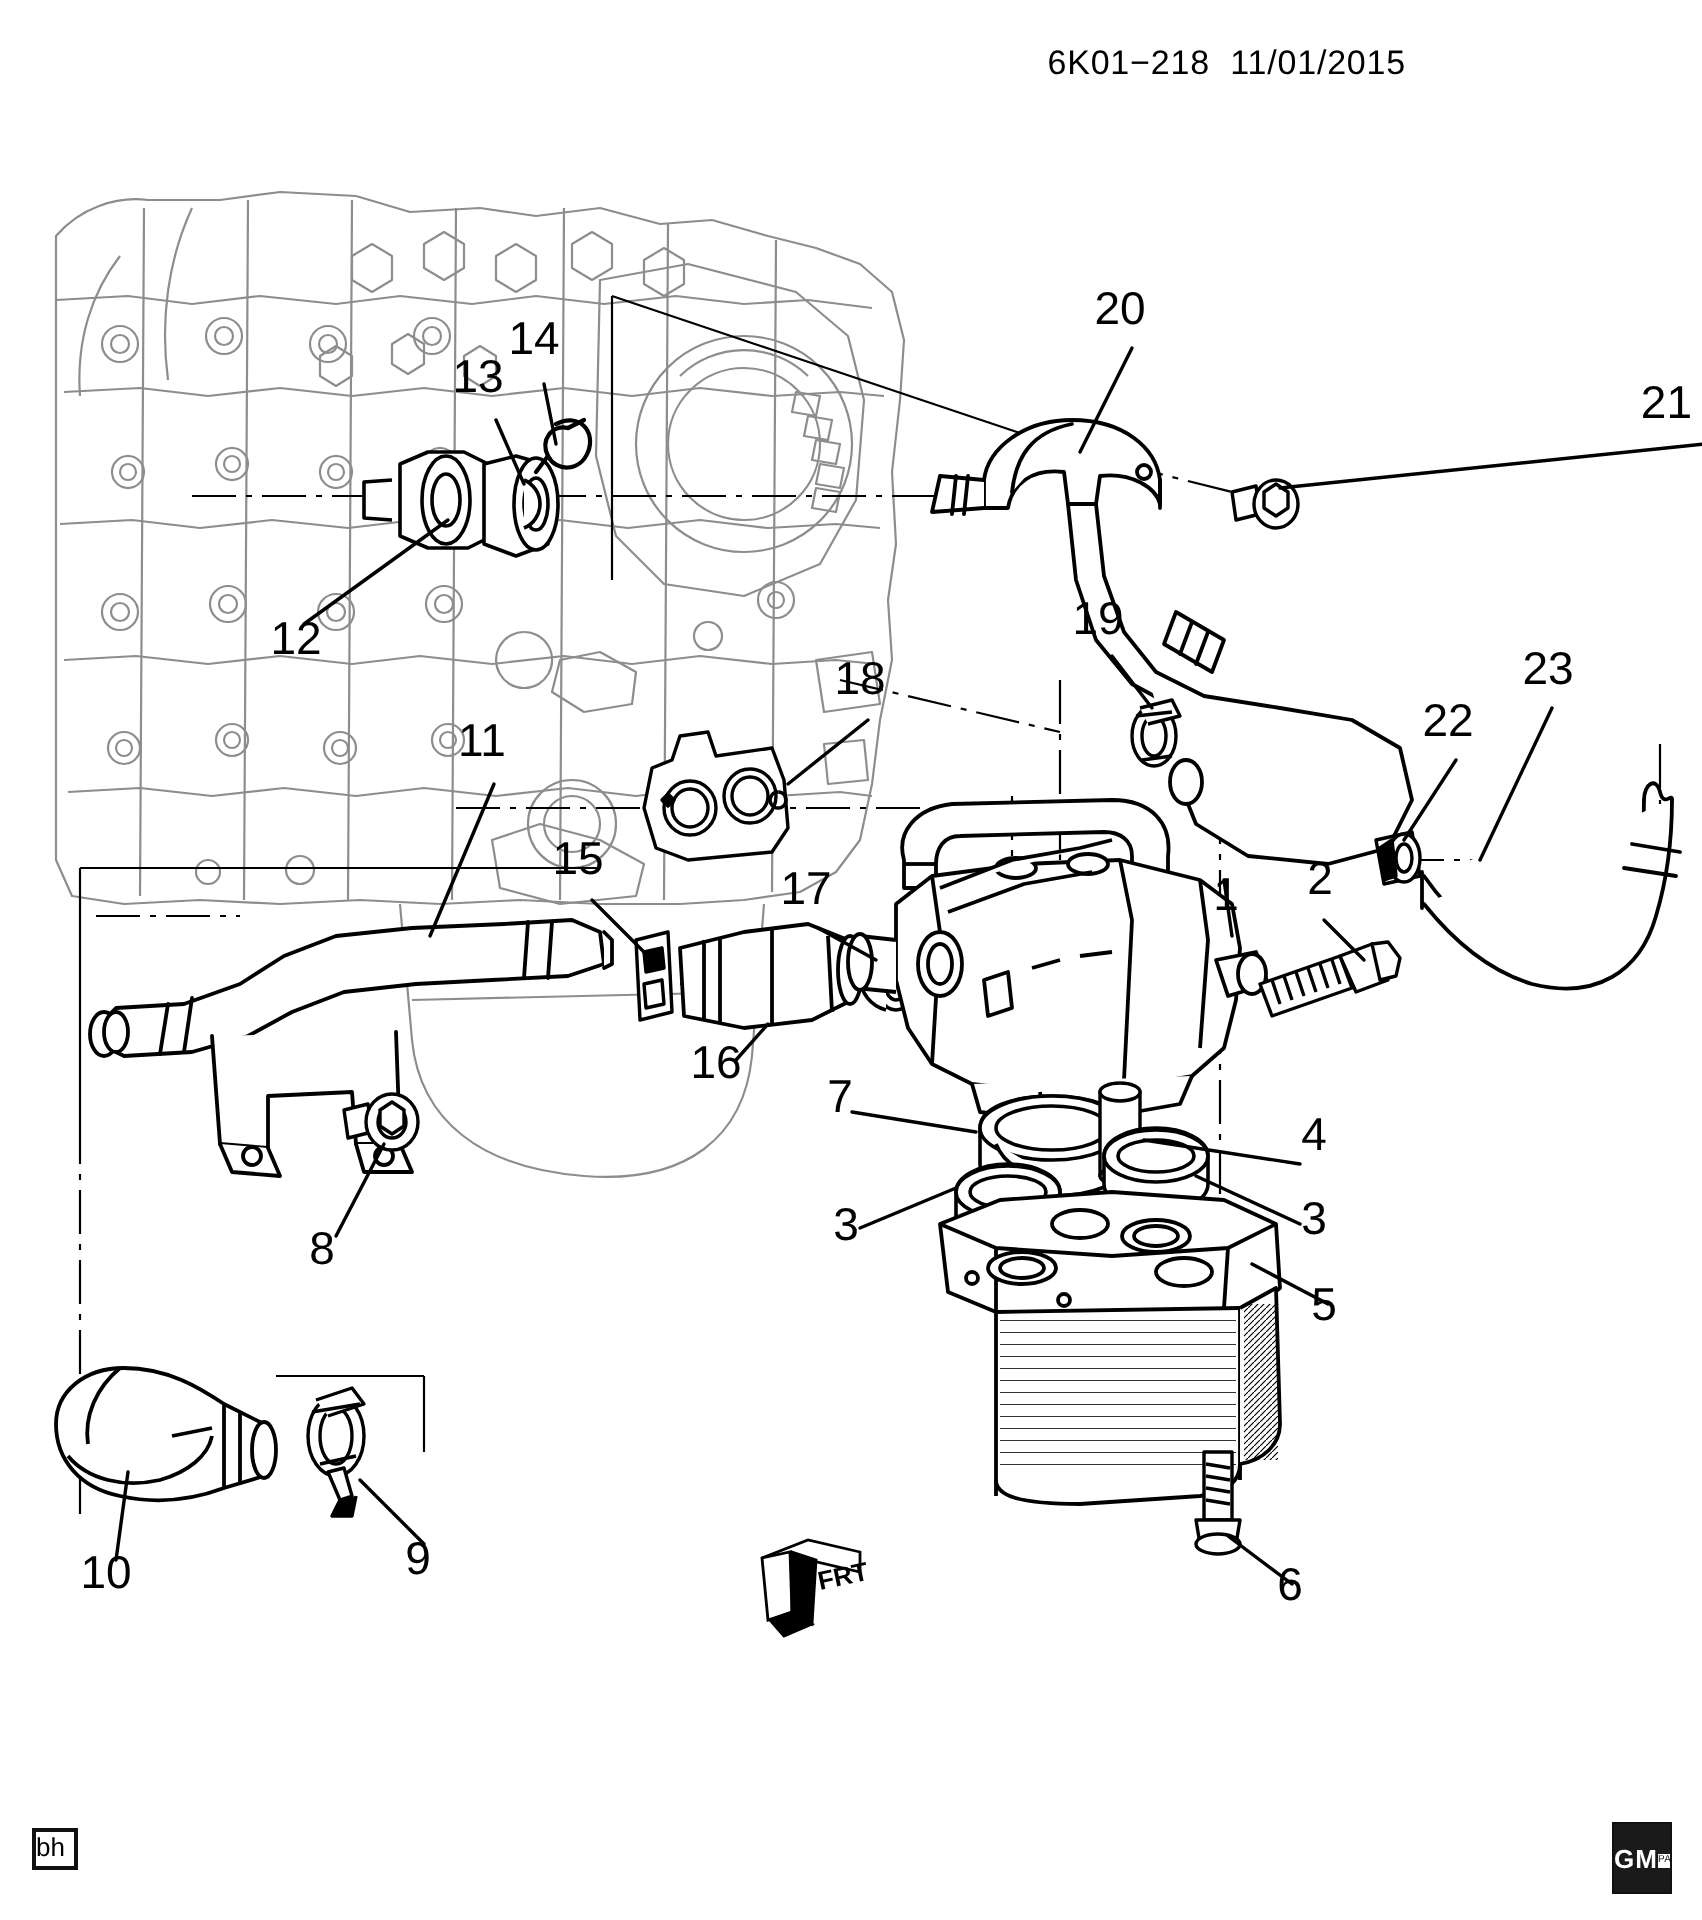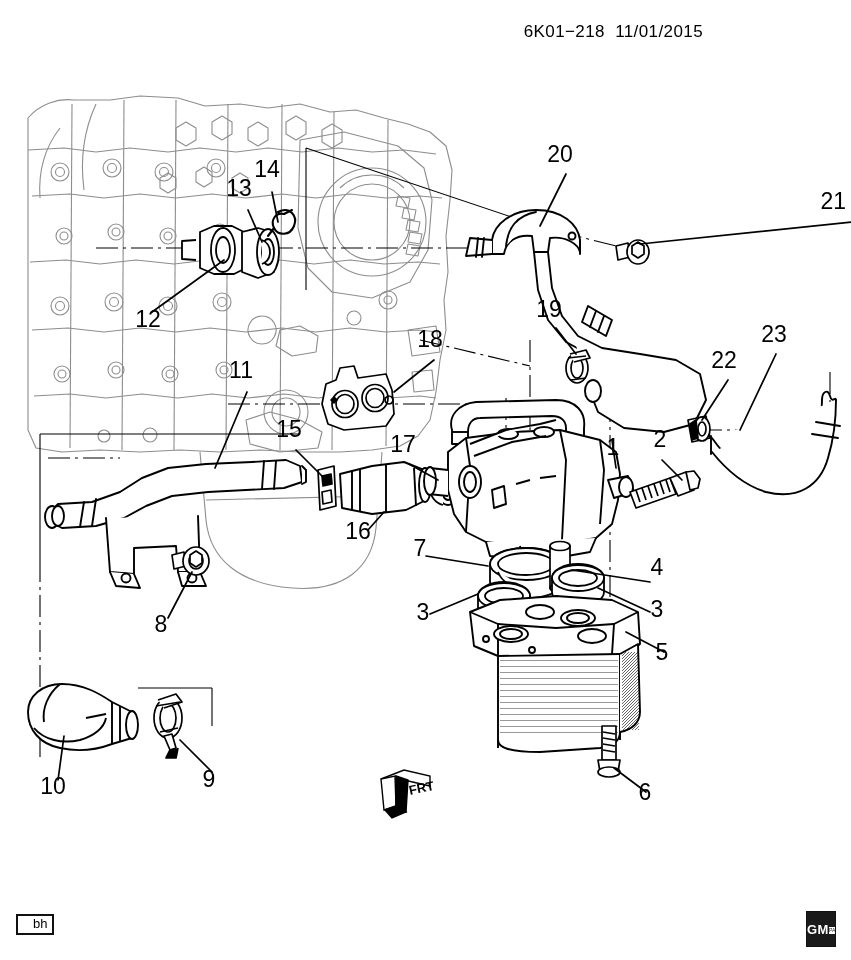--- a/index.html
+++ b/index.html
@@ -1,21 +1,21 @@
 <!DOCTYPE html>
 <html><head>
 <meta charset="utf-8">
 <style>
   html,body{margin:0;padding:0;background:#ffffff;}
   body{width:851px;height:960px;position:relative;overflow:hidden;
        font-family:"Liberation Sans","DejaVu Sans",sans-serif;color:#000;}
   #sheet{position:absolute;left:0;top:0;width:721px;height:960px;border-radius:15px;}
   #hdr{position:absolute;right:18px;top:22px;font-size:17px;letter-spacing:.4px;white-space:pre;}
   #bh{position:absolute;left:16px;top:914px;border:2px solid #111;background:#fff;
-      padding:1px 5px 2px 15px;font-size:13px;line-height:14px;}
+      padding:1px 5px 2px 0;font-size:13px;line-height:14px;}
   #gm{position:absolute;left:806px;top:911px;width:28px;height:34px;background:#1a1a1a;
       border:1px solid #111;display:flex;flex-direction:row;align-items:center;justify-content:center;}
   #gm .gmtxt{color:#fff;font-size:13px;font-weight:bold;line-height:13px;letter-spacing:.5px;}
   #gm .gmbar{margin-top:2px;width:18px;height:7px;background:#fff;color:#1a1a1a;font-size:5px;
              line-height:7px;text-align:center;letter-spacing:.2px;overflow:hidden;}
   svg{position:absolute;left:0;top:0;}
   .num{font-family:"Liberation Sans","DejaVu Sans",sans-serif;font-size:23px;fill:#000;}
   .frt{font-family:"Liberation Sans","DejaVu Sans",sans-serif;font-size:13px;font-weight:bold;fill:#000;}
 </style>
 </head>

